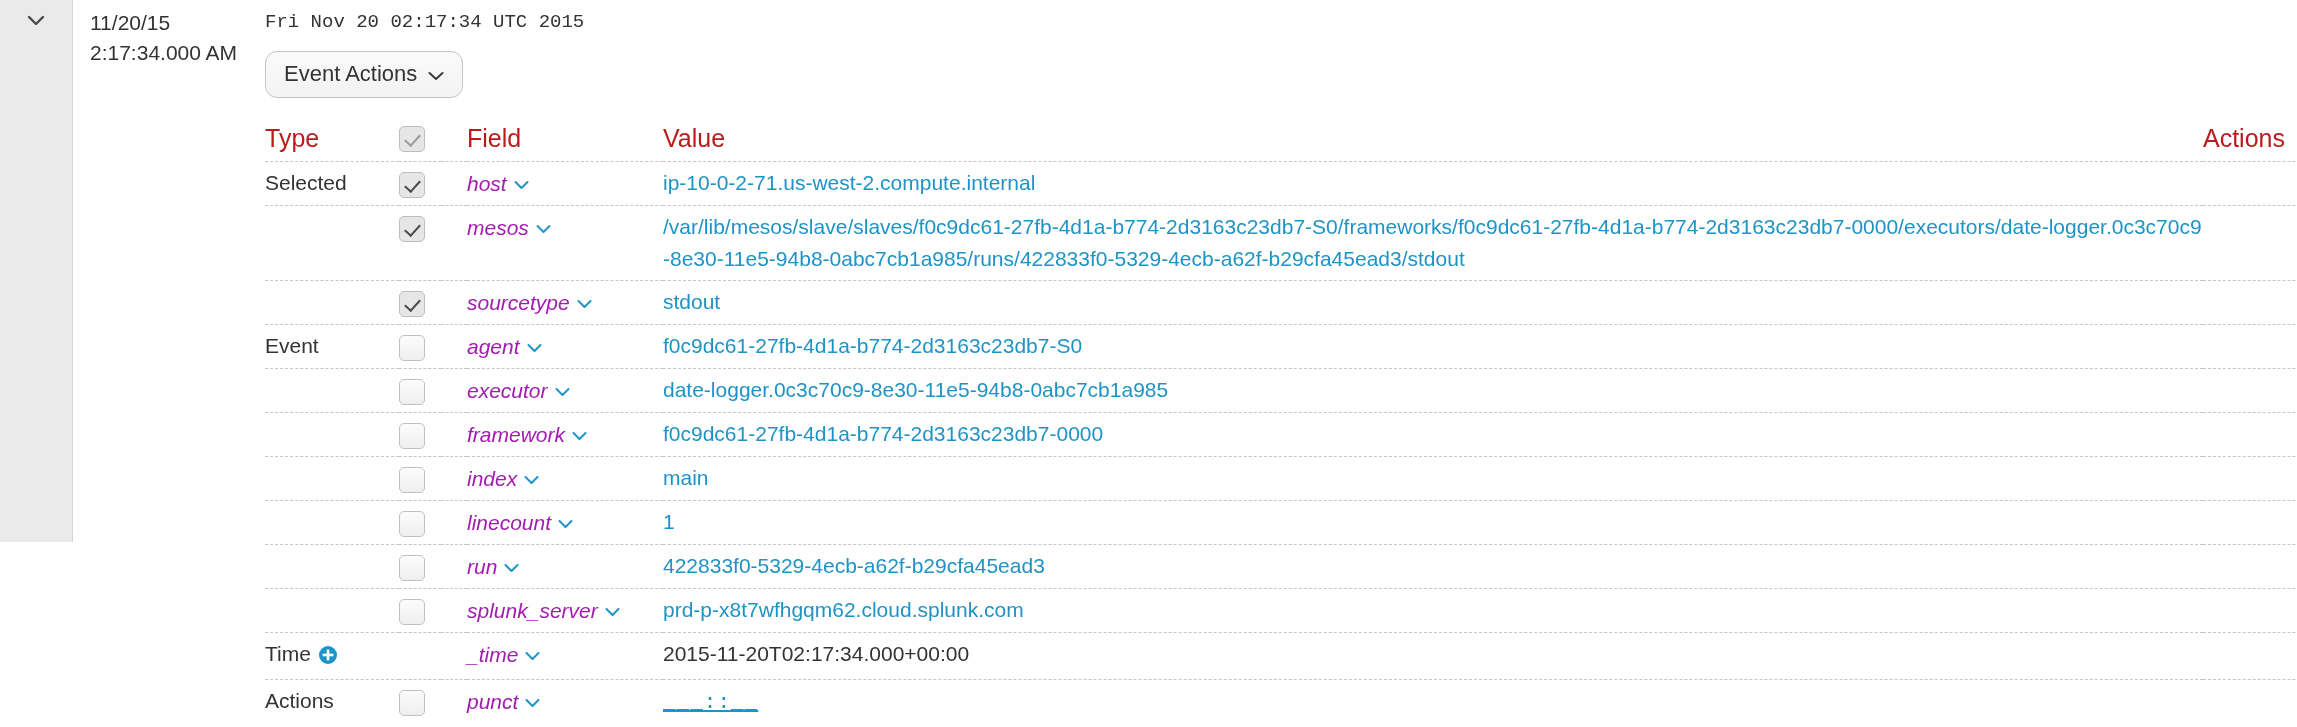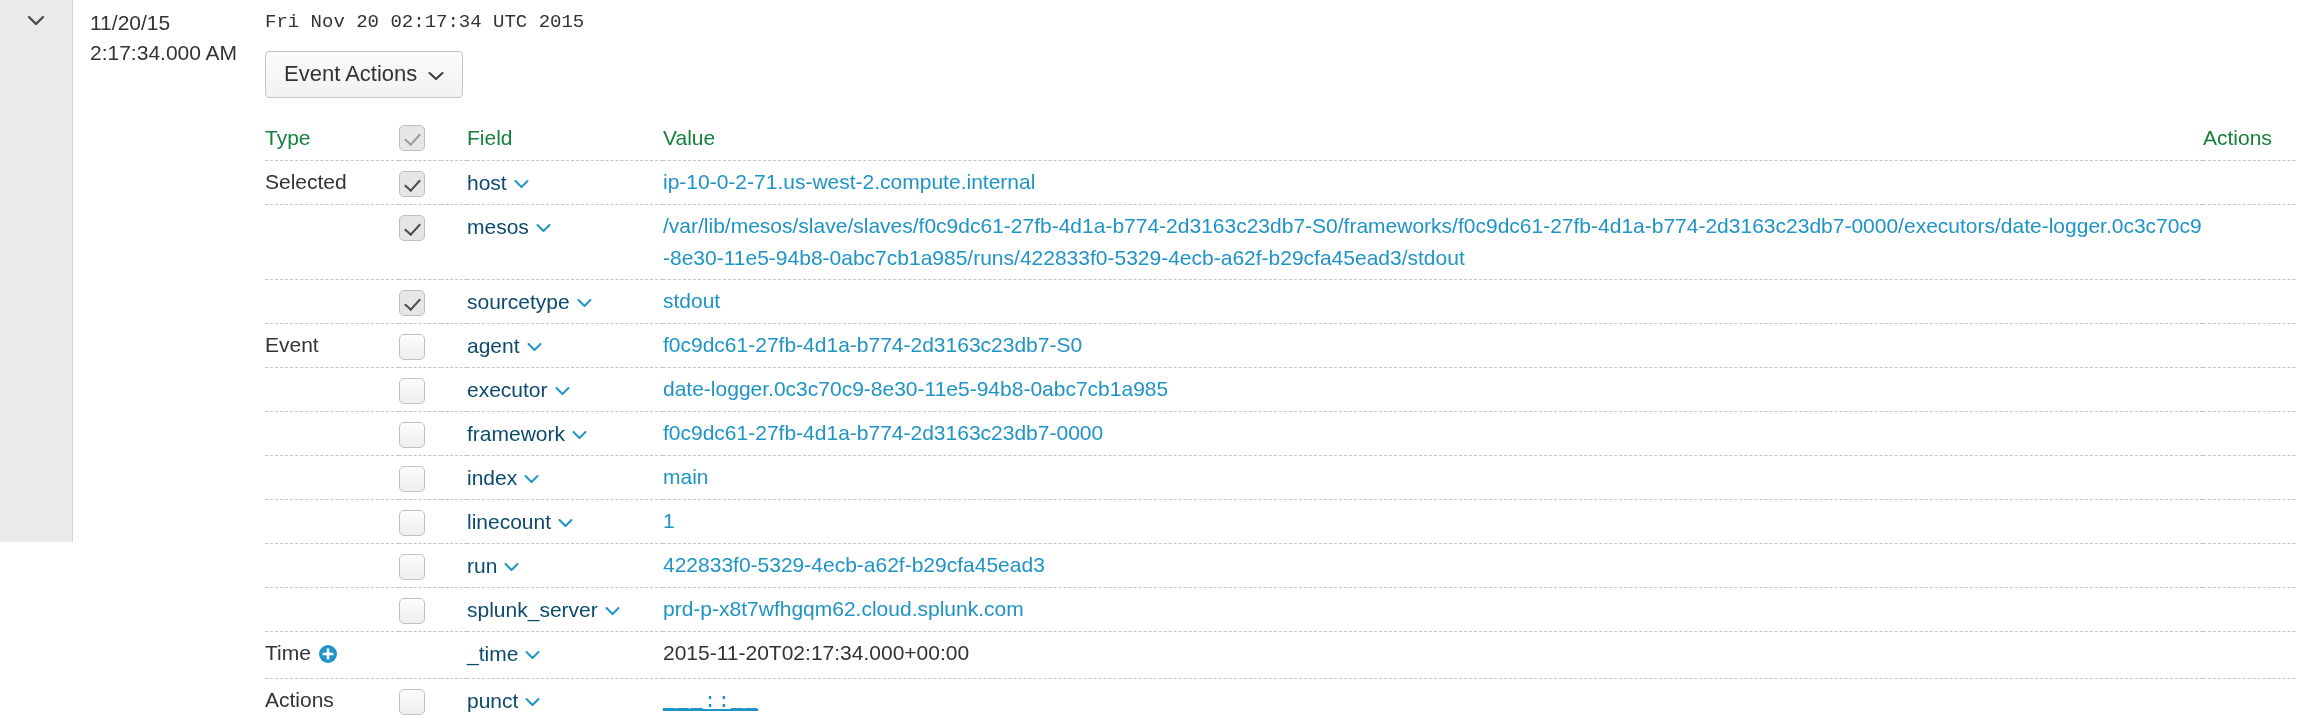--- a/index.html
+++ b/index.html
@@ -77,21 +77,21 @@
 
   .event-actions-wrap {
     padding: 14px 0 0 0;
   }
   .event-actions-btn {
     display: inline-flex;
     align-items: center;
     gap: 11px;
     background: linear-gradient(to bottom, #fbfbfb 0%, #f2f2f2 100%);
     border: 1px solid #c4c4c4;
-    border-radius: 4px;
+    border-radius: 12px;
     padding: 9px 18px 10px 18px;
     font-size: 22px;
     line-height: 26px;
     color: #333333;
     font-family: "Liberation Sans", sans-serif;
     cursor: pointer;
   }
   .event-actions-btn .caret { display: block; }
 
   
@@ -104,23 +104,23 @@
   .field-table col.c-type   { width: 134px; }
   .field-table col.c-check  { width: 42px;  }
   .field-table col.c-gap    { width: 26px;  }
   .field-table col.c-field  { width: 196px; }
   .field-table col.c-value  { width: 1540px; }
   .field-table col.c-action { width: 162px; }
 
   .field-table th {
     text-align: left;
     font-weight: normal;
-    font-size: 21px;
+    font-size: 25px;
     line-height: 26px;
-    color: #15803d;
+    color: #b91c1c;
     padding: 0 0 9px 0;
     vertical-align: middle;
     white-space: nowrap;
   }
   .field-table td {
     padding: 5px 0 5px 0;
     vertical-align: top;
     font-size: 21px;
     line-height: 32px;
     border-top: 1px dashed #c6c6c6;
@@ -167,25 +167,26 @@
     height: 13px;
     border: solid #4a4a4a;
     border-width: 0 2.6px 2.6px 0;
     transform: rotate(42deg);
   }
   .cb.header-cb.checked::after { border-color: #9a9a9a; }
   .cb.none { visibility: hidden; }
 
   
   .field-link {
-    color: #0c4a6e;
+    color: #a21caf;
     font-size: 21px;
     line-height: 32px;
     text-decoration: none;
     cursor: pointer;
+    font-style: italic;
   }
   .field-caret {
     display: inline-block;
     margin-left: 7px;
     vertical-align: 1px;
   }
 
   .value-link {
     color: #1e93c6;
     font-size: 21px;

